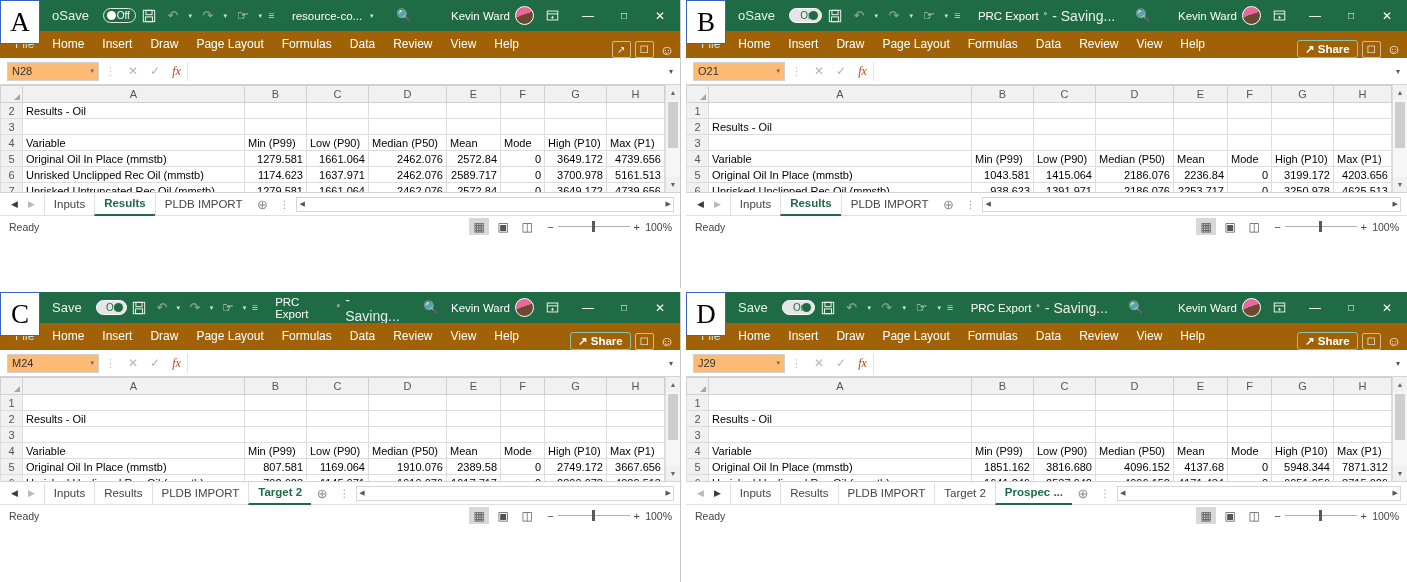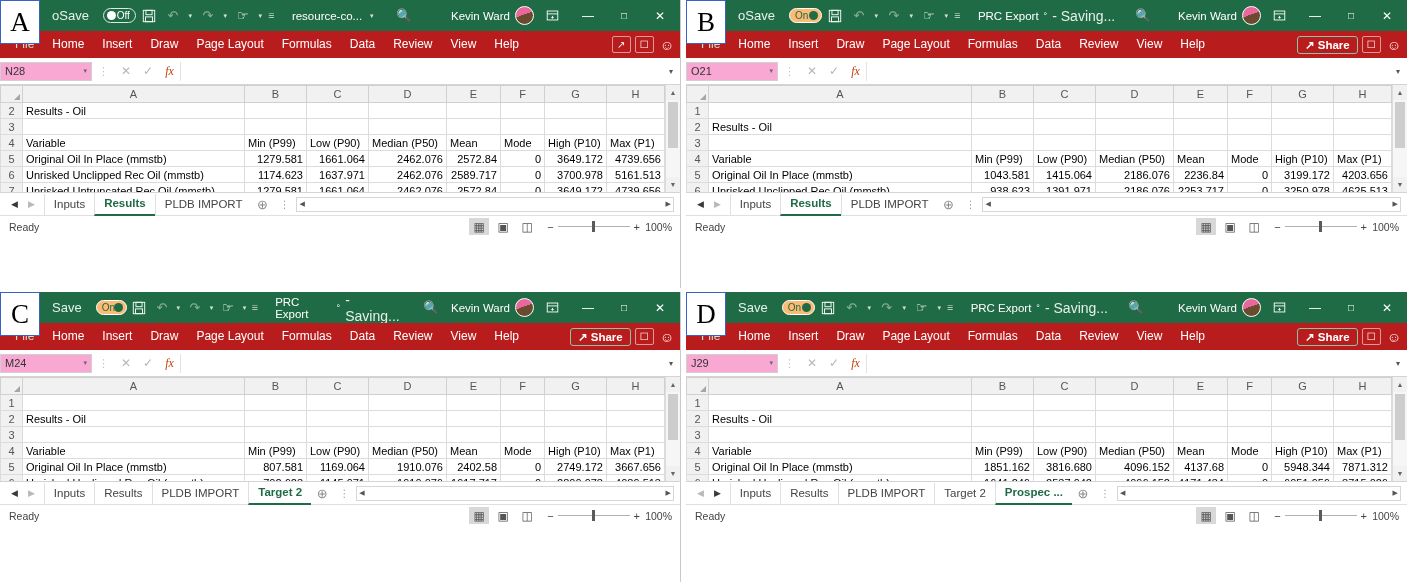--- a/index.html
+++ b/index.html
@@ -34,21 +34,21 @@
   .panel.pB .titlebar, .panel.pD .titlebar, .panel.pC .titlebar { background: #1f6b45; }
   .tb-left { display: flex; align-items: center; gap: 2px; padding-left: 52px; }
   .autosave-label { font-size: 13px; color: #e8f2ec; letter-spacing: 0; }
   .toggle {
     width: 33px; height: 15px; border-radius: 8px;
     border: 1px solid #dfe9e3; display: flex; align-items: center;
     font-size: 10px; color: #ffffff; padding: 0 2px; margin-left: 12px;
     position: relative;
   }
   .toggle.off { justify-content: flex-end; }
-  .toggle.on { justify-content: flex-start; background: #fdba74; color: #1f6b45; border-color:#ffffff; }
+  .toggle.on { justify-content: center; background: #e5e5e5; color: #1f6b45; border-color:#ffffff; }
   .toggle .knob { width: 9px; height: 9px; border-radius: 50%; background: #ffffff; position:absolute; left: 3px; }
   .toggle.on .knob { background: #1f6b45; left: auto; right: 3px; }
   .toggle .tlabel { position: relative; z-index: 2; }
   .toggle.off .tlabel { margin-right: 3px; }
   .toggle.on .tlabel { margin-left: 3px; }
 
   .tb-icon { width: 22px; height: 22px; display: flex; align-items: center; justify-content: center;
              color: #ffffff; font-size: 13px; opacity: .95; }
   .tb-icon.dim { opacity: .45; }
   .caret { font-size: 7px; opacity: .8; width: 9px; text-align:center; }
@@ -60,40 +60,40 @@
   .username { font-size: 11.5px; margin-right: 5px; white-space: nowrap; margin-left: 11px;}
   .avatar { width: 19px; height: 19px; border-radius: 50%;
             background: linear-gradient(160deg,#e8689c 0 45%, #6b4a2f 45% 100%);
             border: 1px solid #ffffff; }
   .winbtn { width: 36px; height: 31px; display:flex; align-items:center; justify-content:center;
             font-size: 12px; color:#ffffff; }
   .winbtn.sq { font-size: 10px; }
 
   
   .ribbon {
-    height: 27px; background: #b91c1c; display: flex; align-items: center;
+    height: 27px; background: #a16207; display: flex; align-items: flex-end;
     color: #ffffff; font-size: 12px; position: relative;
   }
   .rb-tab { padding: 0 9px; line-height: 27px; white-space: nowrap; }
   .rb-tab.file { color:#cfe2d7; margin-left: 6px; }
   .rb-right { margin-left: auto; display: flex; align-items: center; gap: 4px; padding-right: 6px; }
   .share-btn { display:flex; align-items:center; gap:3px; border:1px solid #8fc1a8;
                border-radius:3px; padding: 1px 7px; font-size: 11.5px; font-weight: bold; color:#ffffff;}
   .sq-icon { width: 19px; height:17px; border:1px solid rgba(255,255,255,.55); border-radius:2px;
              display:flex; align-items:center; justify-content:center; font-size:10px;}
   .smiley { font-size: 14px; padding-left:2px; }
 
   
   .formulabar {
     height: 27px; background: #ffffff; display: flex; align-items: center;
     border-bottom: 1px solid #d4d4d4; font-size: 11px; color: #333;
   }
-  .namebox { width: 92px; height: 19px; border: 1px solid #d0d0d0;
+  .namebox { width: 92px; height: 19px; margin-left: 7px; border: 1px solid #d0d0d0;
              display:flex; align-items:center; justify-content: space-between; padding: 0 4px;
-             background:#f9a8d4; font-size: 11px; }
+             background:#fdba74; font-size: 11px; }
   .namebox .nb-caret { font-size: 7px; color:#666; }
   .fb-sep { color:#c0c0c0; margin: 0 6px; font-size: 11px;}
   .fb-ico { color:#b6b6b6; font-size: 12px; margin: 0 6px; }
   .fb-ico.fx { font-style: italic; font-family: "Liberation Serif", serif; color:#c2410c; }
   .fb-input { flex:1; height: 19px; border-left: 1px solid #e3e3e3; }
   .fb-caret { color:#555; font-size: 8px; padding-right: 7px; }
 
   
   .sheet { position: relative; background: #ffffff; overflow: hidden; }
   table.gridtbl { border-collapse: collapse; table-layout: fixed; width: 100%; font-size: 11px; color: #000; }
@@ -736,21 +736,21 @@
               <td class="hdrcell">High (P10)</td>
               <td class="hdrcell">Max (P1)</td>
               <td class="scrollcol"></td>
             </tr>
             <tr>
               <td class="rowhdr">5</td>
               <td class="txt">Original Oil In Place (mmstb)</td>
               <td class="num">807.581</td>
               <td class="num">1169.064</td>
               <td class="num">1910.076</td>
-              <td class="num">2402.58</td>
+              <td class="num">2389.58</td>
               <td class="num">0</td>
               <td class="num">2749.172</td>
               <td class="num">3667.656</td>
               <td class="scrollcol"></td>
             </tr>
             <tr>
               <td class="rowhdr">6</td>
               <td class="txt">Unrisked Unclipped Rec Oil (mmstb)</td>
               <td class="num">702.623</td>
               <td class="num">1145.971</td>

